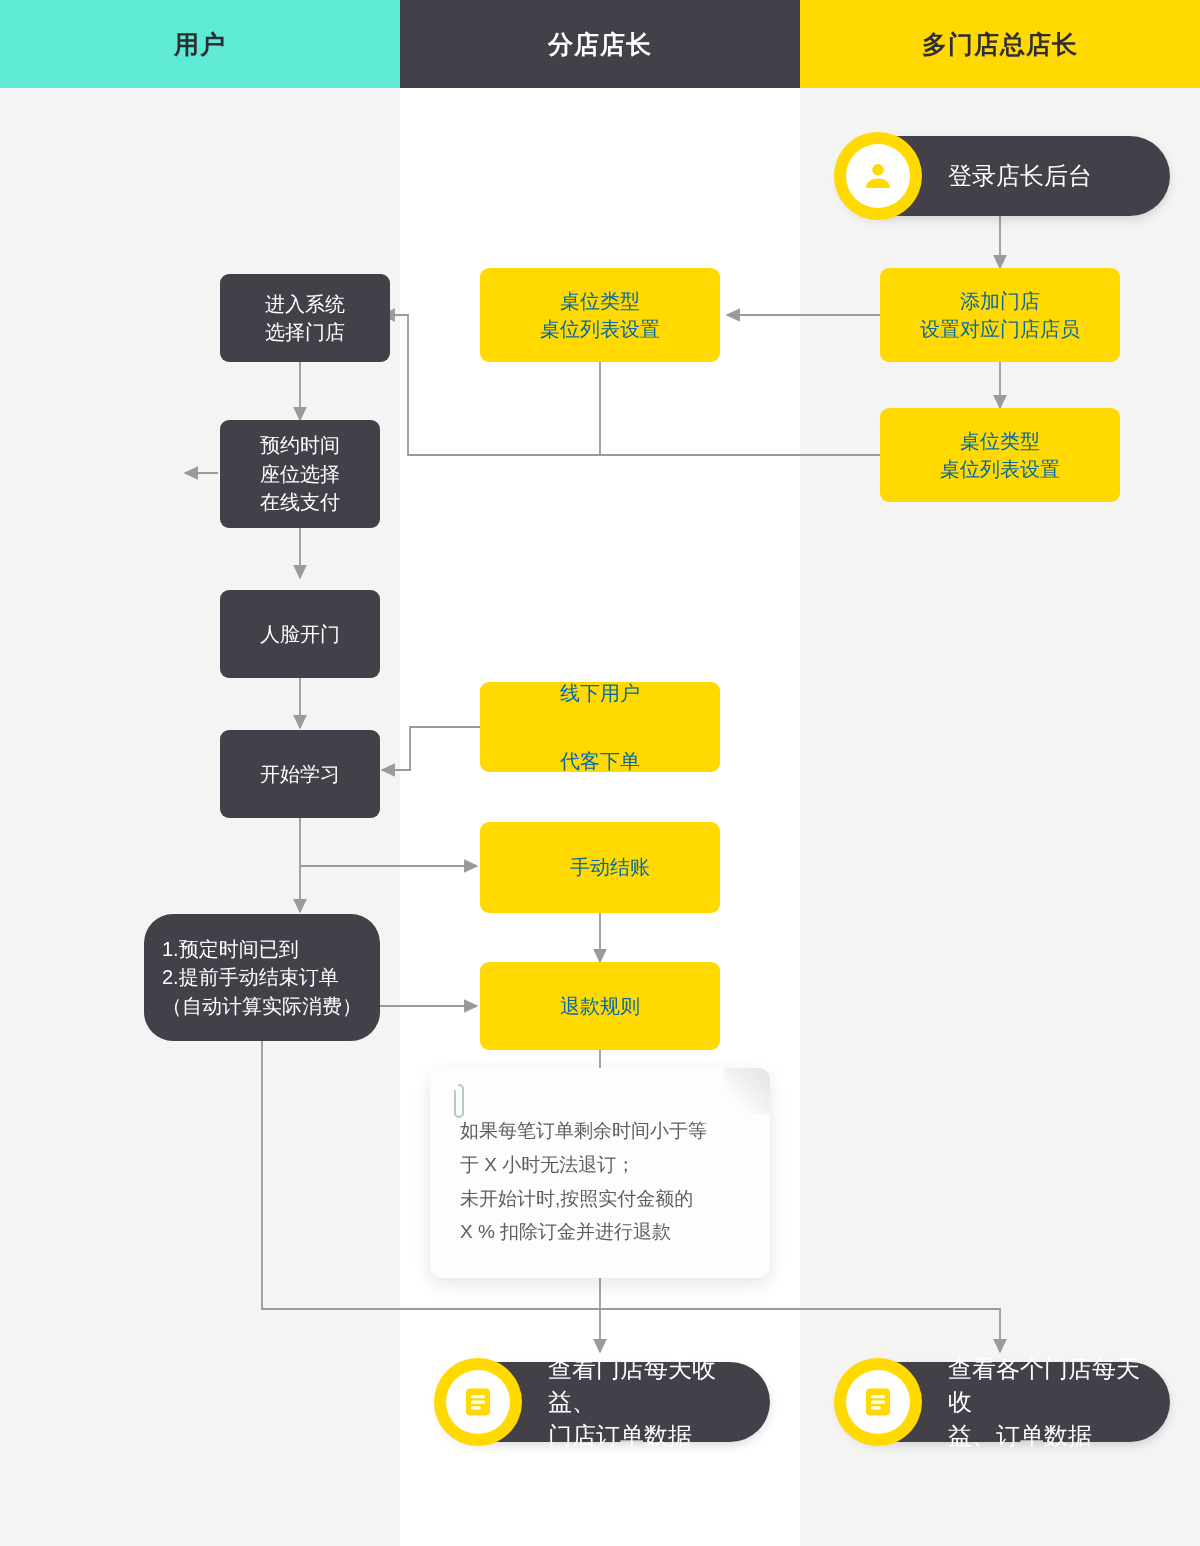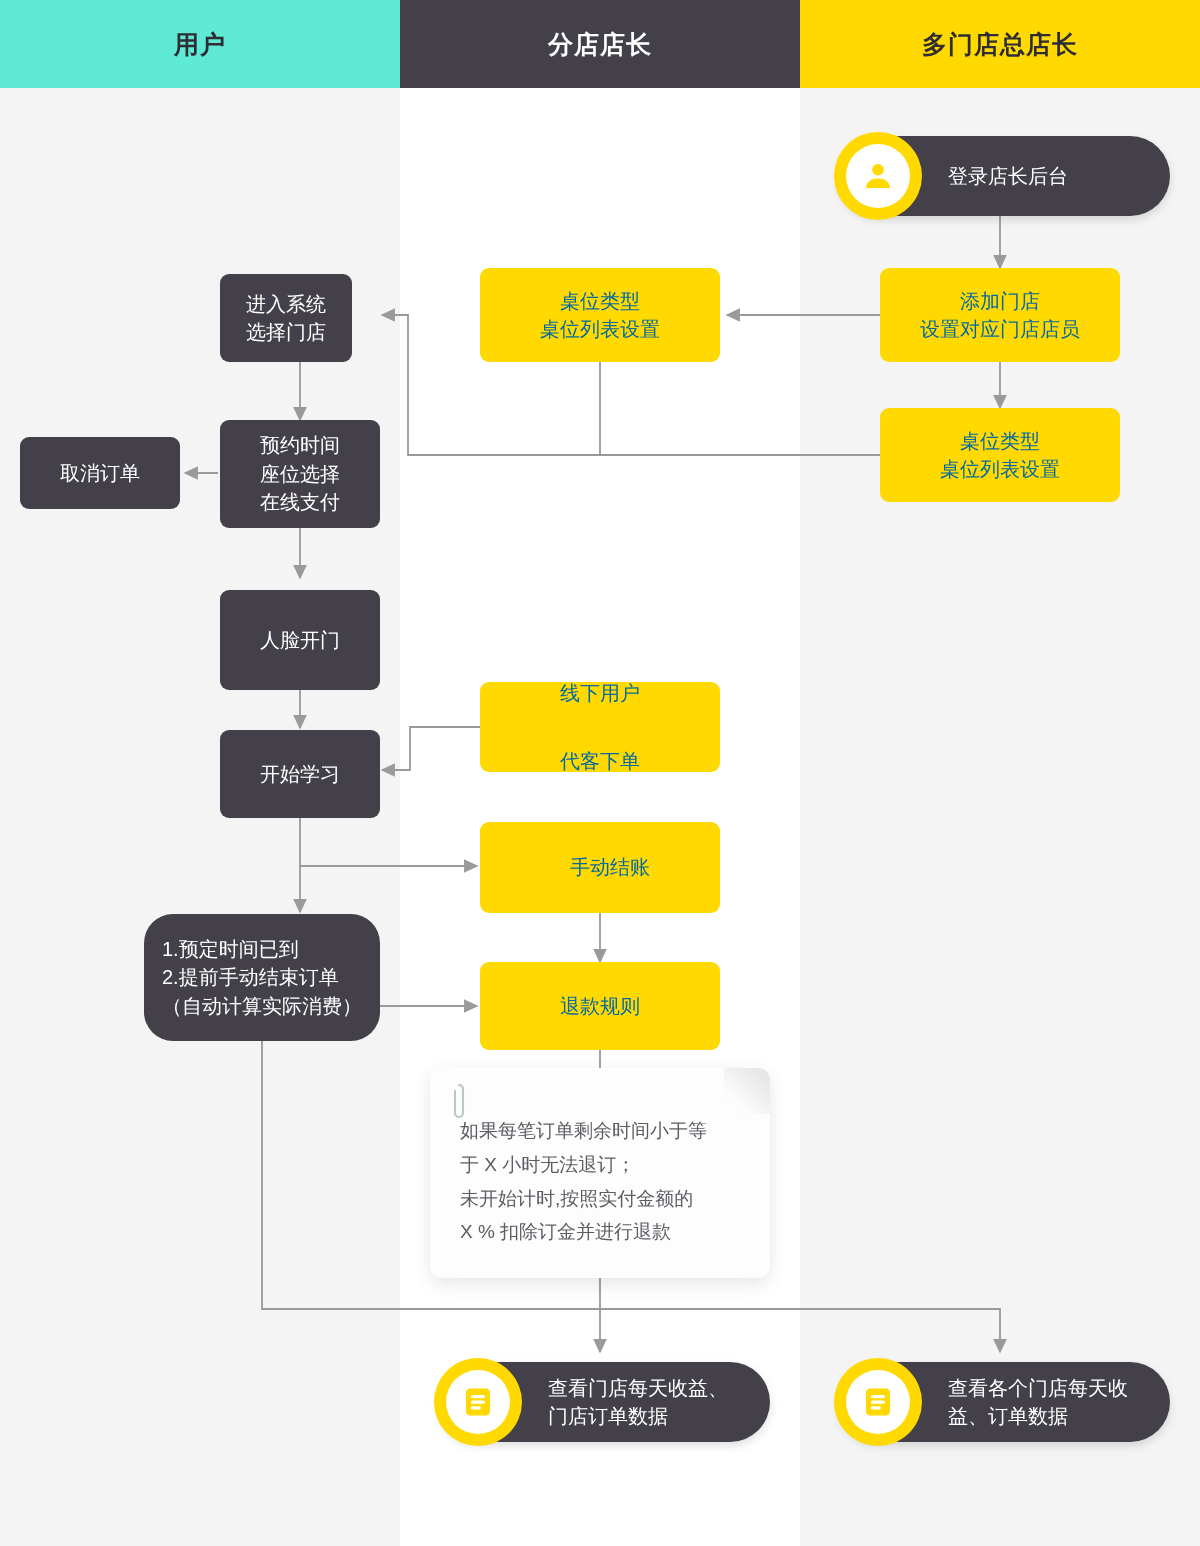--- a/index.html
+++ b/index.html
@@ -31,21 +31,21 @@
   .node{position:absolute;border-radius:9px;display:flex;align-items:center;justify-content:center;
         text-align:center;font-size:20px;line-height:1.42;box-sizing:border-box;}
   .node.dark{background:#434049;color:#ffffff;}
   .node.yellow{background:#FFD900;color:#0369a1;}
   .node.leftal{justify-content:flex-start;text-align:left;padding-left:18px;}
 
   
   .pill{position:absolute;height:80px;border-radius:40px;background:#434049;color:#fff;
         display:flex;align-items:center;box-sizing:border-box;
         box-shadow:0 4px 10px rgba(0,0,0,.13);}
-  .pill .ptext{font-size:20px;line-height:1.4;padding-left:14px;padding-right:18px;}
+  .pill .ptext{font-size:24px;line-height:1.4;padding-left:14px;padding-right:18px;}
   .pill .picon{position:absolute;left:-4px;top:-4px;width:88px;height:88px;border-radius:50%;
         background:#FFD900;display:flex;align-items:center;justify-content:center;}
   .pill .picon .inner{width:64px;height:64px;border-radius:50%;background:#fff;
         display:flex;align-items:center;justify-content:center;}
 
   
   .note{position:absolute;background:#fdfdfd;border-radius:12px;
         box-shadow:0 6px 18px rgba(0,0,0,.10);box-sizing:border-box;
         padding:46px 28px 26px 30px;color:#5e5c63;font-size:19px;line-height:1.78;}
   .note .fold{position:absolute;right:0;top:0;width:46px;height:46px;border-top-right-radius:12px;
@@ -130,36 +130,33 @@
   <div class="node yellow" style="left:880px;top:408px;width:240px;height:94px;flex-direction:column;">
     <span>桌位类型</span>
     <span>桌位列表设置</span>
   </div>
 
   <div class="node yellow" style="left:480px;top:268px;width:240px;height:94px;flex-direction:column;">
     <span>桌位类型</span>
     <span>桌位列表设置</span>
   </div>
 
-  <div class="node dark" style="left:220px;top:274px;width:132px;height:88px;flex-direction:column;">
+  <div class="node dark" style="left:220px;top:274px;width:170px;height:88px;flex-direction:column;">
     <span>进入系统</span>
     <span>选择门店</span>
   </div>
 
   <div class="node dark" style="left:220px;top:420px;width:160px;height:108px;flex-direction:column;">
     <span>预约时间</span>
     <span>座位选择</span>
     <span>在线支付</span>
   </div>
 
-  <div class="node dark" style="left:20px;top:437px;width:160px;height:72px;">
-    <span>取消订单</span>
-  </div>
-
-  <div class="node dark" style="left:220px;top:590px;width:160px;height:100px;justify-content:center;">
+
+  <div class="node dark" style="left:220px;top:590px;width:160px;height:88px;justify-content:center;">
     <span>人脸开门</span>
   </div>
 
   <div class="node dark" style="left:220px;top:730px;width:160px;height:88px;">
     <span>开始学习</span>
   </div>
 
   <div class="node yellow" style="left:480px;top:682px;width:240px;height:90px;flex-direction:column;gap:40px;">
     <span>线下用户</span>
     <span>代客下单</span>

